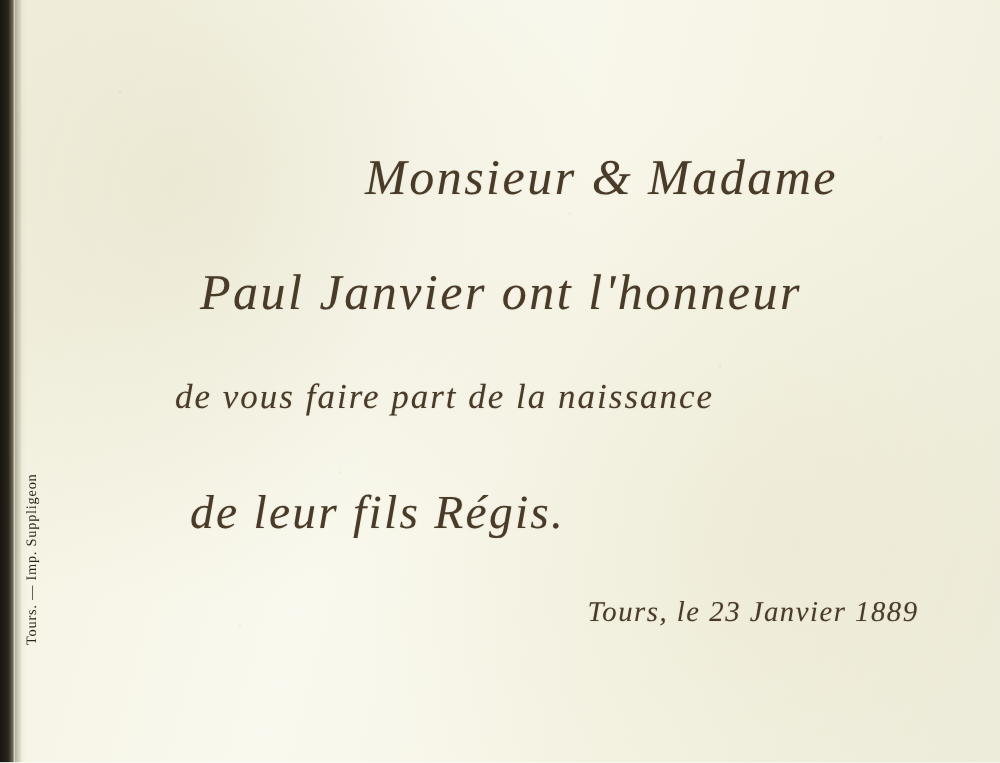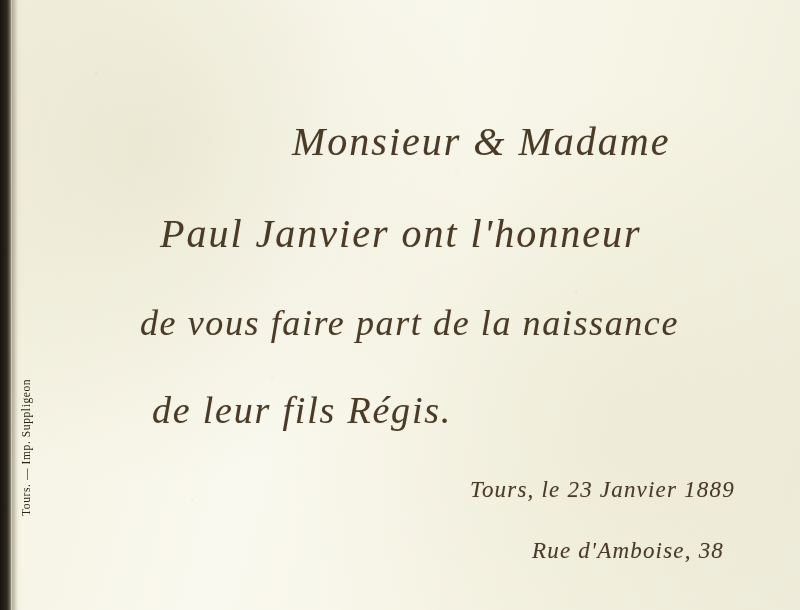--- a/index.html
+++ b/index.html
@@ -106,21 +106,21 @@
   }
   .l2 {
     left: 160px;
     top: 210px;
     font-size: 40px;
     letter-spacing: 2.0px;
   }
   .l3 {
     left: 140px;
     top: 302px;
-    font-size: 36px;
+    font-size: 28px;
     letter-spacing: 1.6px;
   }
   .l4 {
     left: 140px;
     top: 388px;
     font-size: 38px;
     letter-spacing: 1.8px;
     margin-left: 12px;
   }
   .l5 {
@@ -145,16 +145,15 @@
   <div class="scan-edge-inner"></div>
 
   <div class="printer-credit">Tours. — Imp. Suppligeon</div>
 
   <div class="text-block">
     <div class="line l1">Monsieur &amp; Madame</div>
     <div class="line l2">Paul Janvier ont l'honneur</div>
     <div class="line l3">de vous faire part de la naissance</div>
     <div class="line l4">de leur fils Régis.</div>
     <div class="line l5">Tours, le 23 Janvier 1889</div>
-    <div class="line l6">Rue d'Amboise, 38</div>
   </div>
 
 </div>
 
 </body></html>

